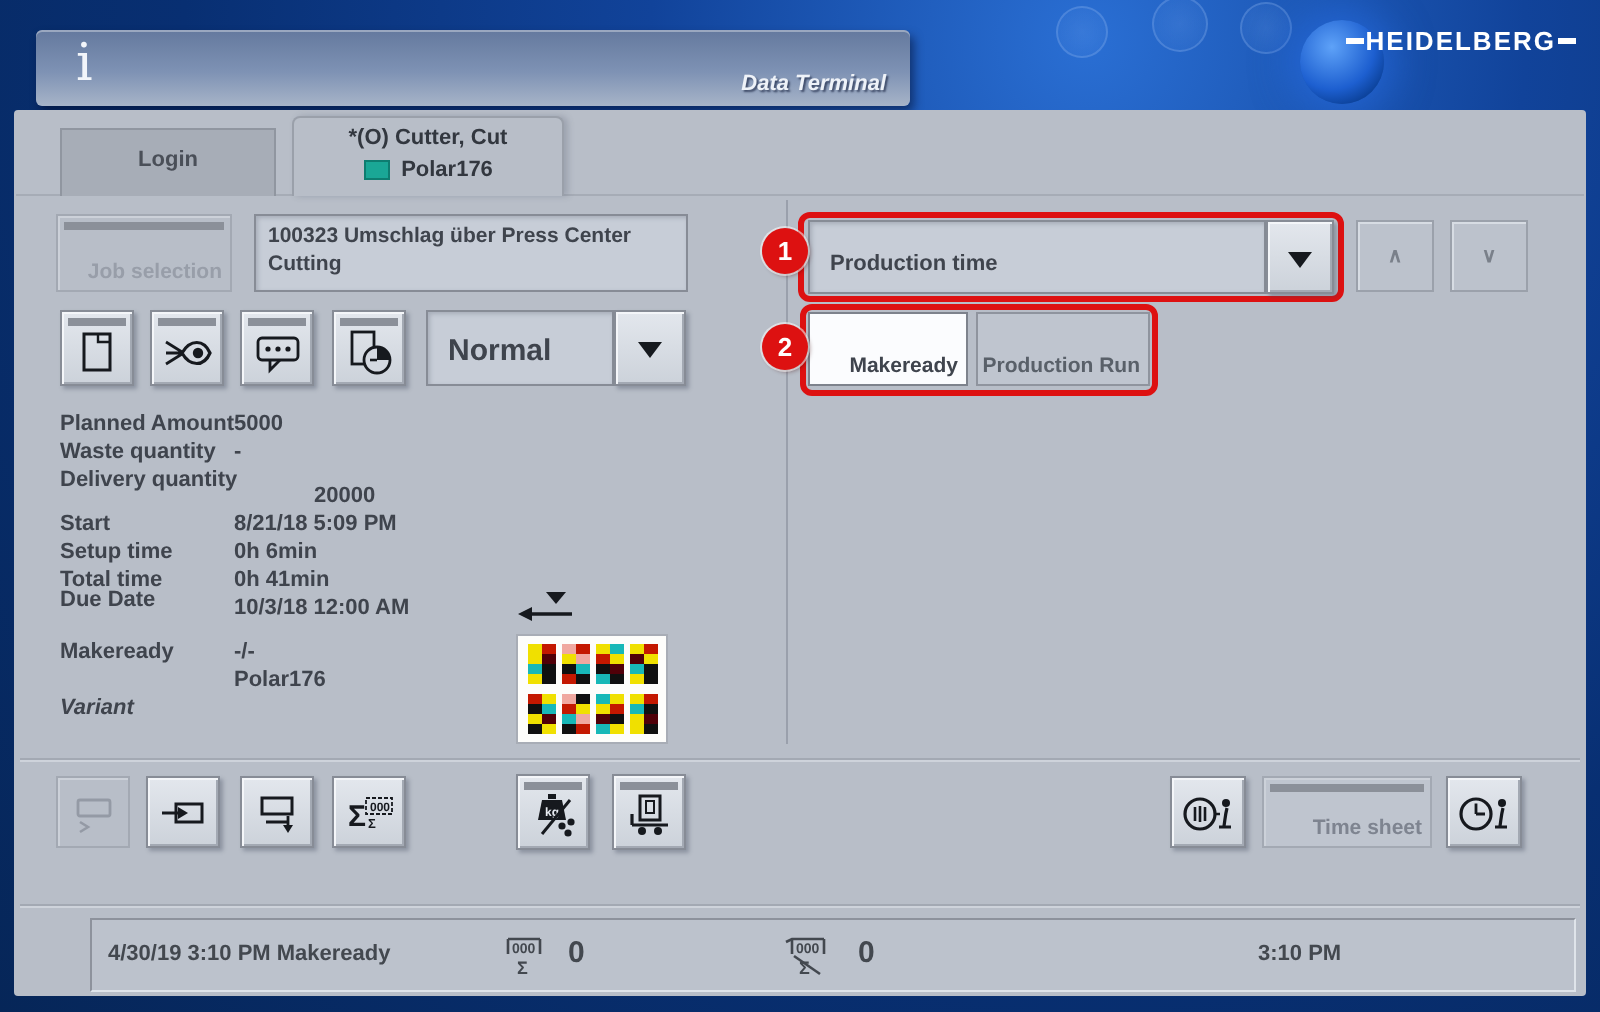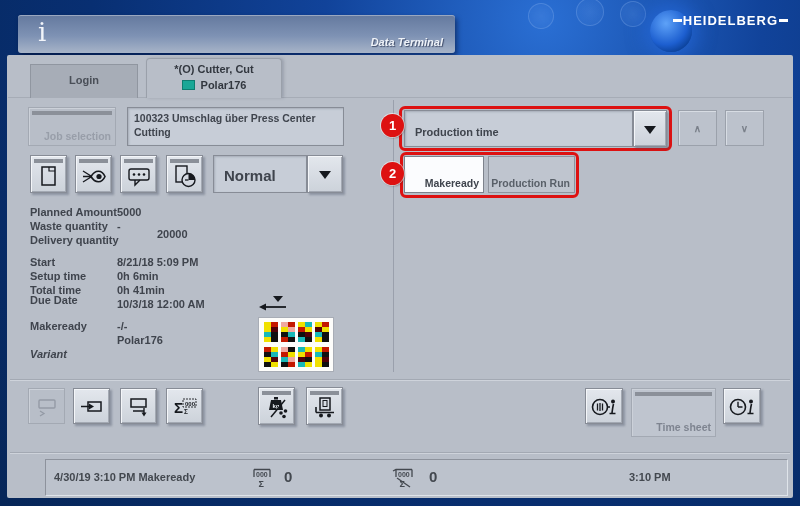--- a/index.html
+++ b/index.html
@@ -147,21 +147,21 @@
   <div class="raised" style="left:307px;top:155px;width:36px;height:38px;">
     <span class="tri-down"></span>
   </div>
 
   <div>
     <span class="row-l" style="top:206px;">Planned Amount</span>
       <span class="row-v" style="top:206px;">5000</span>
     <span class="row-l" style="top:220px;">Waste quantity</span>
       <span class="row-v" style="top:220px;">-</span>
     <span class="row-l" style="top:234px;">Delivery quantity</span>
-      <span class="row-v" style="top:228px;padding-left:40px;">20000</span>
+      <span class="row-v" style="top:242px;padding-left:40px;">20000</span>
   </div>
   <div>
     <span class="row-l" style="top:256px;">Start</span>
       <span class="row-v" style="top:256px;">8/21/18 5:09 PM</span>
     <span class="row-l" style="top:270px;">Setup time</span>
       <span class="row-v" style="top:270px;">0h 6min</span>
     <span class="row-l" style="top:284px;">Total time</span>
       <span class="row-v" style="top:284px;">0h 41min</span>
     <span class="row-l" style="top:294px;">Due Date</span>
       <span class="row-v" style="top:298px;">10/3/18 12:00 AM</span>
@@ -349,21 +349,21 @@
   </div>
 
   <div class="raised" style="left:585px;top:388px;width:38px;height:36px;">
     <svg width="28" height="24" viewBox="0 0 28 24" style="left:5px;top:6px;">
       <circle cx="9" cy="12" r="7.5" fill="none" stroke="#16191e" stroke-width="1.6"></circle>
       <path d="M6.5 8.5 V15.5 M9 8 V16 M11.5 8.5 V15.5 M16.5 12 H19" stroke="#16191e" stroke-width="1.3" fill="none"></path>
       <circle cx="22" cy="6.5" r="2" fill="#16191e"></circle>
       <path d="M22.5 9 C21.5 13 21.5 15 21 18 M18.5 18.5 H24.5" stroke="#16191e" stroke-width="1.6" fill="none"></path>
     </svg>
   </div>
-  <div class="btn-disabled stripe" style="left:631px;top:388px;width:85px;height:49px;background:#bfc5cf;">
+  <div class="btn-disabled stripe" style="left:631px;top:388px;width:85px;height:36px;background:#bfc5cf;">
     <span class="corner-label" style="color:#7e8490;">Time sheet</span>
   </div>
   <div class="raised" style="left:723px;top:388px;width:38px;height:36px;">
     <svg width="28" height="24" viewBox="0 0 28 24" style="left:5px;top:6px;">
       <circle cx="9" cy="12" r="7.5" fill="none" stroke="#16191e" stroke-width="1.6"></circle>
       <path d="M9 12 V6.8 M9 12 L13.5 12" stroke="#16191e" stroke-width="1.4" fill="none"></path>
       <circle cx="22" cy="6.5" r="2" fill="#16191e"></circle>
       <path d="M22.5 9 C21.5 13 21.5 15 21 18 M18.5 18.5 H24.5" stroke="#16191e" stroke-width="1.6" fill="none"></path>
     </svg>
   </div>

